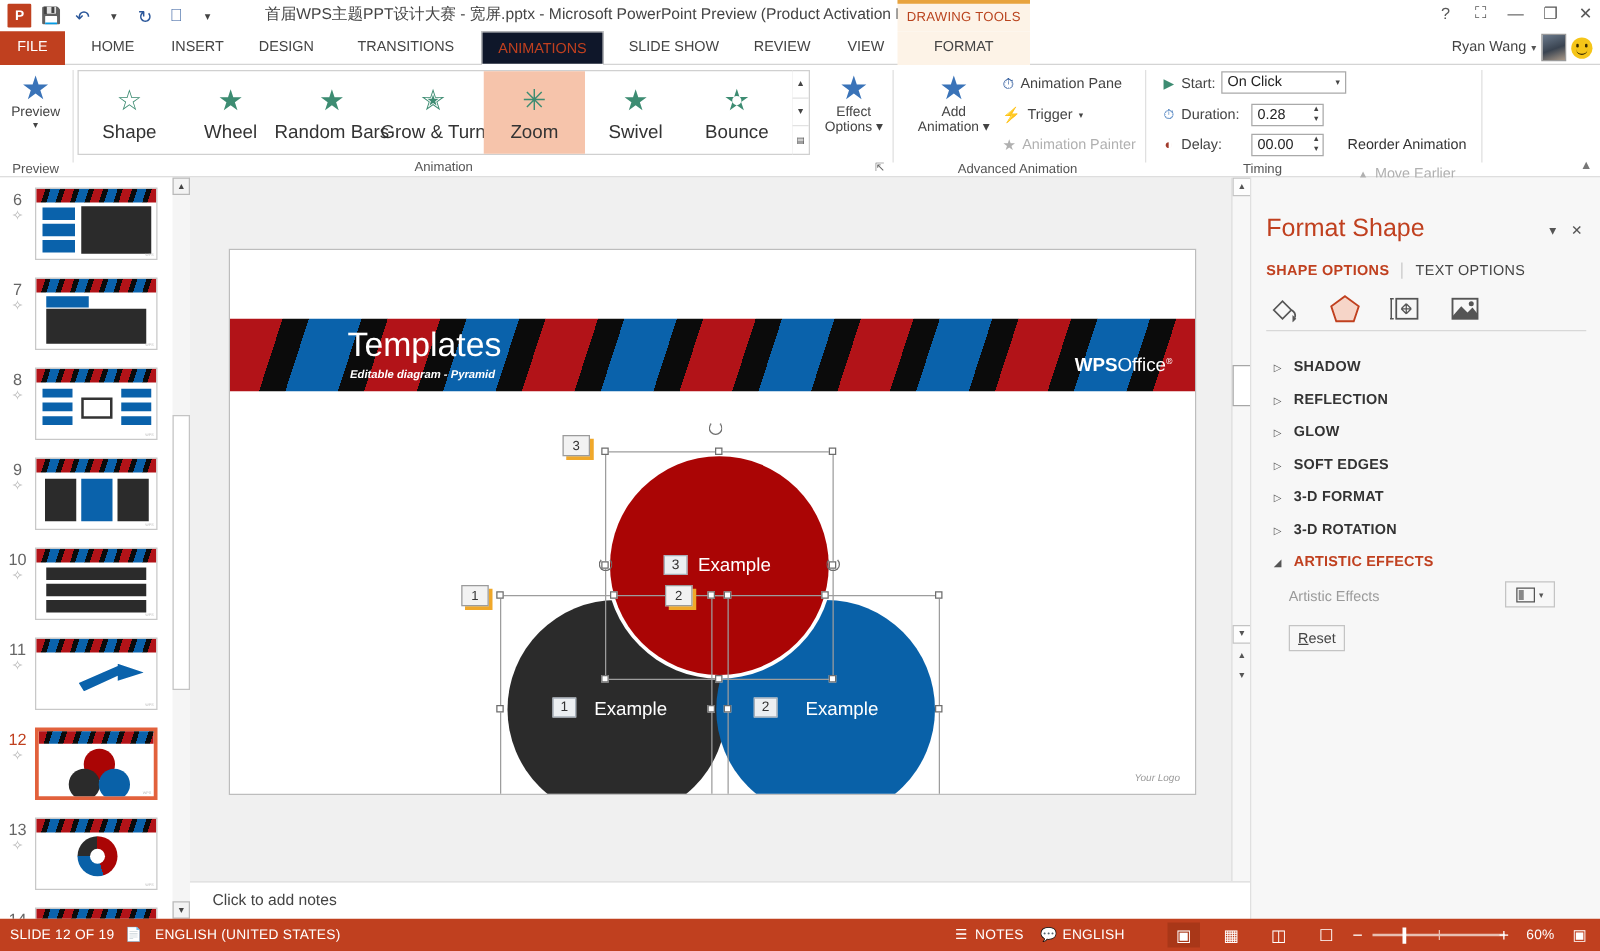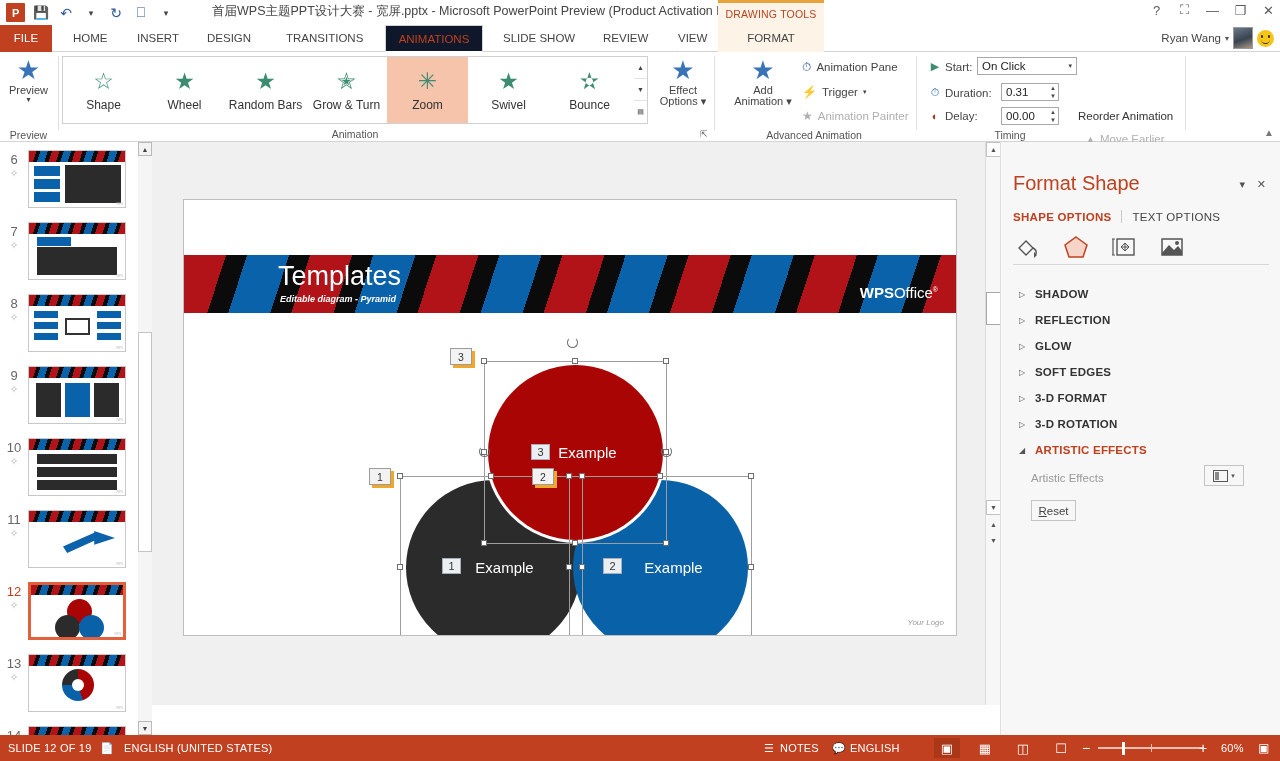--- a/index.html
+++ b/index.html
@@ -60,21 +60,21 @@
   .big-lbl { font-size:11px; color:#444; margin-top:1px; }
   .caret { font-size:8px; color:#444; line-height:7px; }
 
   
   .gallery { position:absolute; left:62px; top:4px; width:573px; height:68px;
      border:1px solid #d0d0d0; background:#fff; display:flex; }
   .gal-item { width:81px; height:66px; display:flex; flex-direction:column; align-items:center;
      justify-content:center; cursor:pointer; }
   .gal-item.sel { background:#f6c4ab; }
   .gal-ic { font-size:23px; line-height:26px; color:#3d8c72; }
-  .gal-lbl { font-size:12px; color:#333; margin-top:4px; white-space:nowrap; }
+  .gal-lbl { font-size:15px; color:#333; margin-top:4px; white-space:nowrap; }
   .gal-scroll { position:absolute; left:634px; top:4px; width:14px; height:68px;
      border:1px solid #d0d0d0; border-left:none; background:#fff; }
   .gal-scroll div { height:22px; display:flex; align-items:center; justify-content:center;
      font-size:7px; color:#444; border-bottom:1px solid #e2e2e2; cursor:pointer; }
   .gal-scroll div:last-child{border-bottom:none;}
 
   
   .effect-grp { position:absolute; left:655px; top:0; width:56px; }
   .dlg-launcher { position:absolute; left:700px; bottom:2px; font-size:9px; color:#666; cursor:pointer; }
 
@@ -338,21 +338,21 @@
       <div class="combo" style="position:absolute;left:57px;top:5px;width:100px">
         <span>On Click</span>
         <span class="arrow">▾</span>
       </div>
 
       <div class="t-row" style="left:8px;top:34px">
         <span class="t-ic" style="color:#3a73b8">⏱</span>
         <span class="t-lbl">Duration:</span>
       </div>
       <div class="spin" style="position:absolute;left:81px;top:31px">
-        <span>0.31</span>
+        <span>0.28</span>
         <span class="sp" style="top:1px">▲</span>
         <span class="sp" style="bottom:1px">▼</span>
       </div>
 
       <div class="t-row" style="left:8px;top:58px">
         <span class="t-ic" style="color:#a0392b">◐</span>
         <span class="t-lbl">Delay:</span>
       </div>
       <div class="spin" style="position:absolute;left:81px;top:55px">
         <span>00.00</span>
@@ -572,20 +572,23 @@
 
     <div class="vscroll">
       <div class="vs-btn" style="position:absolute;top:0">▲</div>
       <div class="vs-thumb"></div>
       <div class="vs-btn" style="position:absolute;top:358px">▼</div>
       <div class="vs-btn" style="position:absolute;top:375px;border:none;background:transparent">▲</div>
       <div class="vs-btn" style="position:absolute;top:391px;border:none;background:transparent">▼</div>
     </div>
   </div>
 
+  <div class="notes">
+    <div class="notes-text">Click to add notes</div>
+  </div>
 
   <div class="fmtpane">
     <div class="fmt-title">Format Shape</div>
     <div class="fmt-ctl" style="right:35px">▾</div>
     <div class="fmt-ctl" style="right:14px">✕</div>
 
     <div class="fmt-tabs">
       <span class="fmt-tab active">SHAPE OPTIONS</span>
       <span class="fmt-div"></span>
       <span class="fmt-tab idle">TEXT OPTIONS</span>

